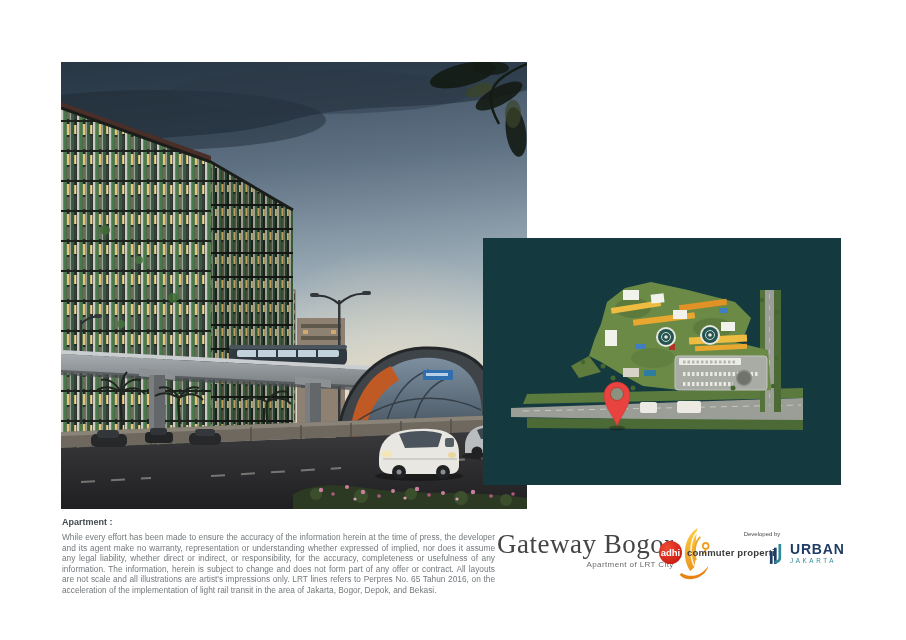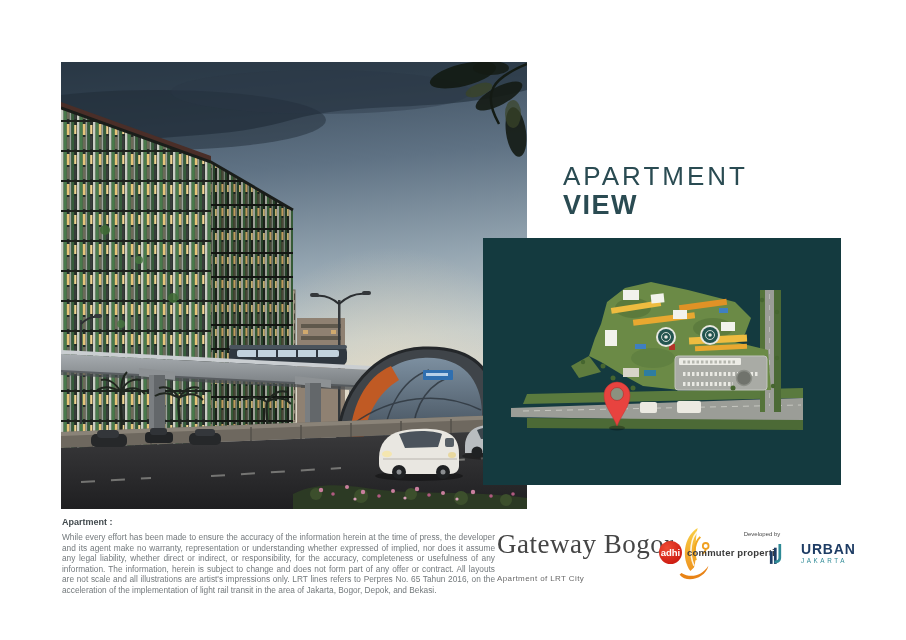--- a/index.html
+++ b/index.html
@@ -16,32 +16,32 @@
   .title-block { position:absolute; left:563px; top:161px; color:#2a4b52; }
   .title-line1 { font-size:26px; font-weight:400; letter-spacing:3px; line-height:30px; }
   .title-line2 { font-size:27px; font-weight:700; letter-spacing:1.5px; line-height:29px; }
   
   .disclaimer { position:absolute; left:62px; top:517px; width:433px; }
   .disclaimer-heading { font-size:9px; font-weight:700; color:#424a4e; margin-bottom:5px; }
   .disclaimer-body { font-size:8.3px; line-height:1.28; color:#73797c; text-align:justify; margin:0; }
   
   .logo-gateway { position:absolute; left:497px; top:529px; display:flex; align-items:flex-start; }
   .gp-wordmark { font-family:"Liberation Serif", serif; font-size:27px; color:#454545; line-height:30px; letter-spacing:0.5px; }
-  .gp-tagline  { font-size:8px; color:#6a6a6a; letter-spacing:0.4px; text-align:left; margin-top:15px; }
+  .gp-tagline  { font-size:8px; color:#6a6a6a; letter-spacing:0.4px; text-align:right; margin-top:1px; }
   .gp-bird { width:36px; height:58px; margin-left:2px; margin-top:-4px; }
   
   .logo-adhi { position:absolute; left:659px; top:541px; display:flex; align-items:center; gap:5px; }
   .adhi-circle { width:23px; height:23px; border-radius:50%;
     background:radial-gradient(circle at 35% 30%, #ef4b33, #cf1f14 72%);
     color:#ffffff; font-size:9.5px; font-weight:700;
     display:flex; align-items:center; justify-content:center; }
   .adhi-label { font-size:9.5px; font-weight:700; color:#3b3b3b; letter-spacing:0.2px; }
   
   .developed-by { position:absolute; left:727px; top:531px; width:70px; text-align:center; font-size:6px; color:#4a4a4a; }
-  .logo-dev { position:absolute; left:769px; top:542px; display:flex; align-items:center; gap:14px; }
+  .logo-dev { position:absolute; left:769px; top:542px; display:flex; align-items:center; gap:3px; }
   .urban-icon { width:18px; height:22px; }
   .urban-name { font-size:14px; font-weight:800; color:#1e3c64; letter-spacing:0.8px; line-height:14px; }
   .urban-sub  { font-size:6.3px; color:#2e8a96; letter-spacing:2.6px; line-height:8px; margin-top:1px; }
 </style>
 </head>
 <body>
 
 <div class="page">
 
   <div class="hero">
@@ -319,24 +319,20 @@
           </g>
         <g fill="#d8a0b8">
             <circle cx="294" cy="437" r="1.6"></circle>
             <circle cx="344" cy="436" r="1.6"></circle>
             <circle cx="396" cy="437" r="1.6"></circle>
           </g>
       </g>
     </svg>
   </div>
 
-  <div class="title-block">
-    <div class="title-line1">APARTMENT</div>
-    <div class="title-line2">VIEW</div>
-  </div>
 
   <div class="map-panel">
     <svg viewBox="0 0 358 247" width="358" height="247">
 
       <g>
         <polygon points="44,156 320,150 320,160 40,166" fill="#5a7a3e"></polygon>
         <polygon points="28,170 320,160 320,184 28,179" fill="#9b9d97"></polygon>
         <path d="M40,173 L318,167" stroke="#d8d8d2" stroke-width="1" stroke-dasharray="6,5" opacity="0.7" fill="none"></path>
         <polygon points="44,180 320,182 320,192 44,190" fill="#4c6a36"></polygon>
         <rect x="157" y="164" width="17" height="11" rx="2" fill="#eceae2"></rect>

